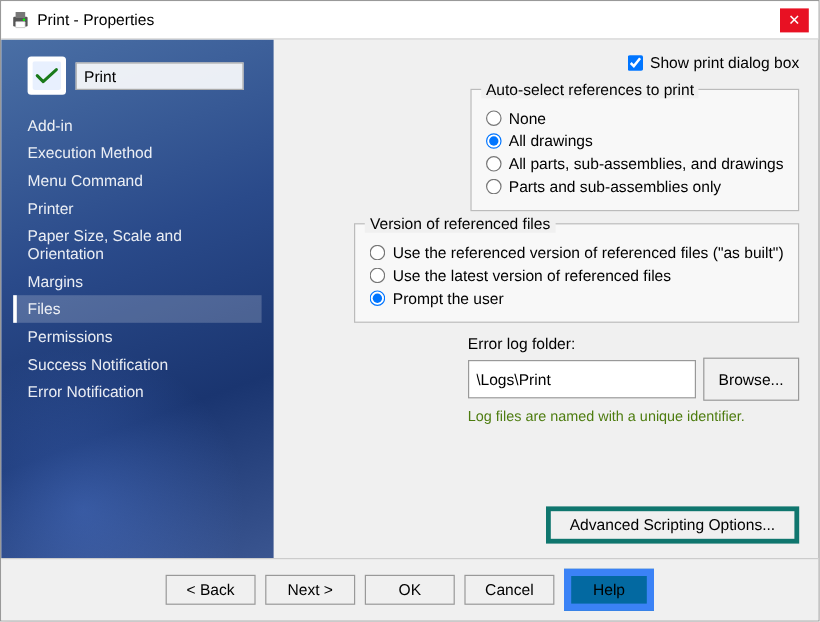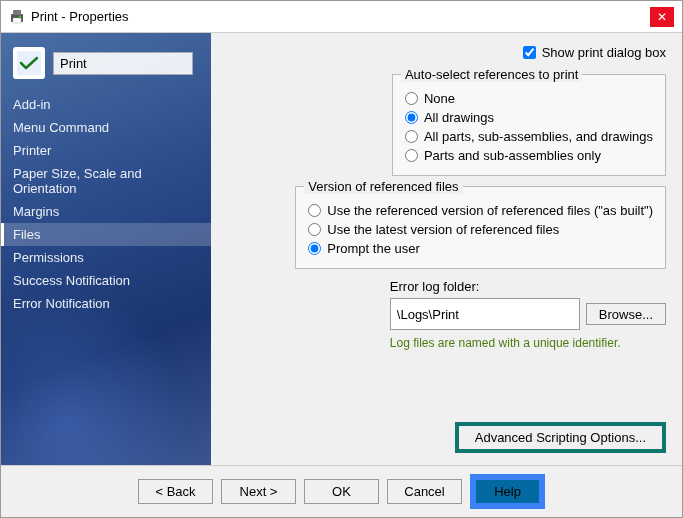--- a/index.html
+++ b/index.html
@@ -55,23 +55,23 @@
       justify-content: center;
     }
 
     .main-content {
       display: flex;
       flex: 1;
       overflow: hidden;
     }
 
     .sidebar {
-      width: 210px;
+      width: 227px;
       background: linear-gradient(160deg, #4a6fa5 0%, #2a4a8a 40%, #1a3570 70%, #3a5590 100%);
-      padding: 8px 0;
+      padding: 8px 10px;
       display: flex;
       flex-direction: column;
       gap: 0;
       position: relative;
       overflow: hidden;
     }
 
     .sidebar::before {
       content: '';
       position: absolute;
@@ -197,21 +197,21 @@
       font-size: 13px;
       height: 32px;
     }
 
     .browse-btn {
       padding: 2px 12px;
       background: #f0f0f0;
       border: 1px solid #999;
       font-size: 13px;
       cursor: pointer;
-      height: 22px;
+      height: 36px;
     }
 
     .info-text {
       font-size: 12px;
       color: #4d7c0f;
       margin-top: 2px;
     }
 
     .spacer { flex: 1; }
 
@@ -306,20 +306,23 @@
             <polyline points="4,12 9,17 20,7" stroke="#1a7a1a" stroke-width="2.5" fill="none" stroke-linecap="round" stroke-linejoin="round"></polyline>
           </svg>
         </div>
         <input class="sidebar-title-input" type="text" value="Print" style="">
       </div>
 
       <div class="sidebar-item">
         <span>Add-in</span>
       </div>
       <div class="sidebar-item">
+        <span>Execution Method</span>
+      </div>
+      <div class="sidebar-item">
         <span>Menu Command</span>
       </div>
       <div class="sidebar-item">
         <span>Printer</span>
       </div>
       <div class="sidebar-item">
         <span>Paper Size, Scale and Orientation</span>
       </div>
       <div class="sidebar-item">
         <span>Margins</span>

